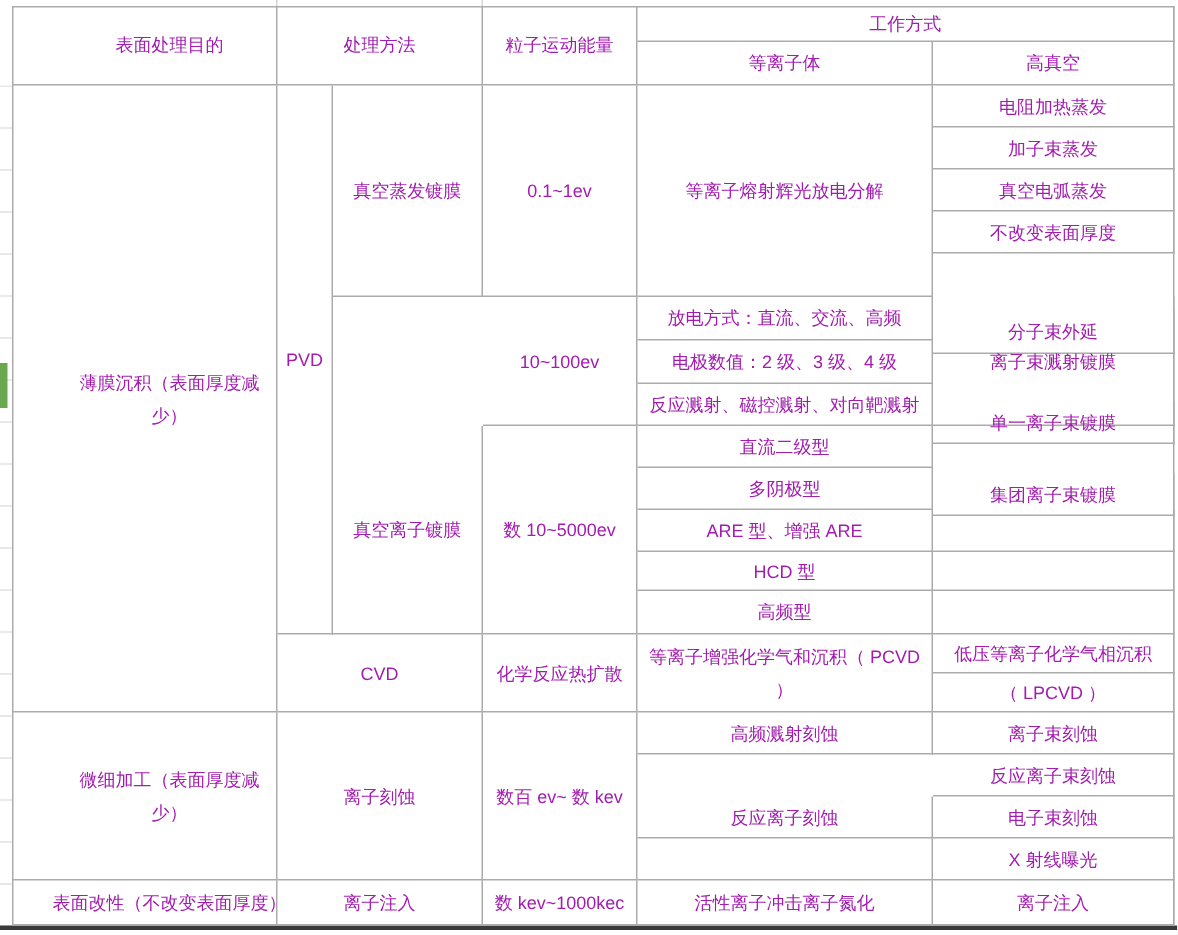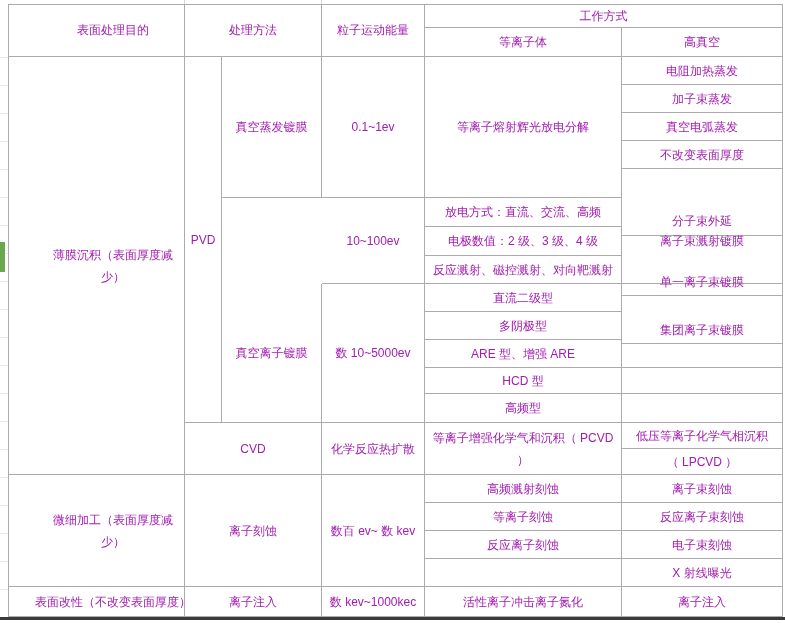--- a/index.html
+++ b/index.html
@@ -90,21 +90,20 @@
 
   <div class="cell c-energy" style="top:423px;height:52px;">化学反应热扩散</div>
   <div class="cell c-plasma wrap" style="top:423px;height:52px;">等离子增强化学气和沉积（ PCVD ）</div>
   <div class="cell c-hv" style="top:423px;height:26px;">低压等离子化学气相沉积</div>
   <div class="cell c-hv" style="top:449px;height:26px;">（ LPCVD ）</div>
 
   <div class="cell c-purpose wrap" style="top:475px;height:112px;">微细加工（表面厚度减少）</div>
   <div class="cell c-energy" style="top:475px;height:112px;">数百 ev~ 数 kev</div>
   <div class="cell c-methodwide" style="top:475px;height:112px;">离子刻蚀</div>
   <div class="cell c-plasma" style="top:475px;height:28px;">高频溅射刻蚀</div>
-  <div class="cell c-plasma" style="top:503px;height:28px;">等离子刻蚀</div>
   <div class="cell c-plasma" style="top:531px;height:28px;">反应离子刻蚀</div>
   <div class="cell c-plasma" style="top:559px;height:28px;"></div>
   <div class="cell c-hv" style="top:475px;height:28px;">离子束刻蚀</div>
   <div class="cell c-hv" style="top:503px;height:28px;">反应离子束刻蚀</div>
   <div class="cell c-hv" style="top:531px;height:28px;">电子束刻蚀</div>
   <div class="cell c-hv" style="top:559px;height:28px;">X 射线曝光</div>
 
   <div class="cell c-purpose" style="top:587px;height:30px;">表面改性（不改变表面厚度）</div>
   <div class="cell c-methodwide" style="top:587px;height:30px;">离子注入</div>
   <div class="cell c-energy" style="top:587px;height:30px;">数 kev~1000kec</div>

